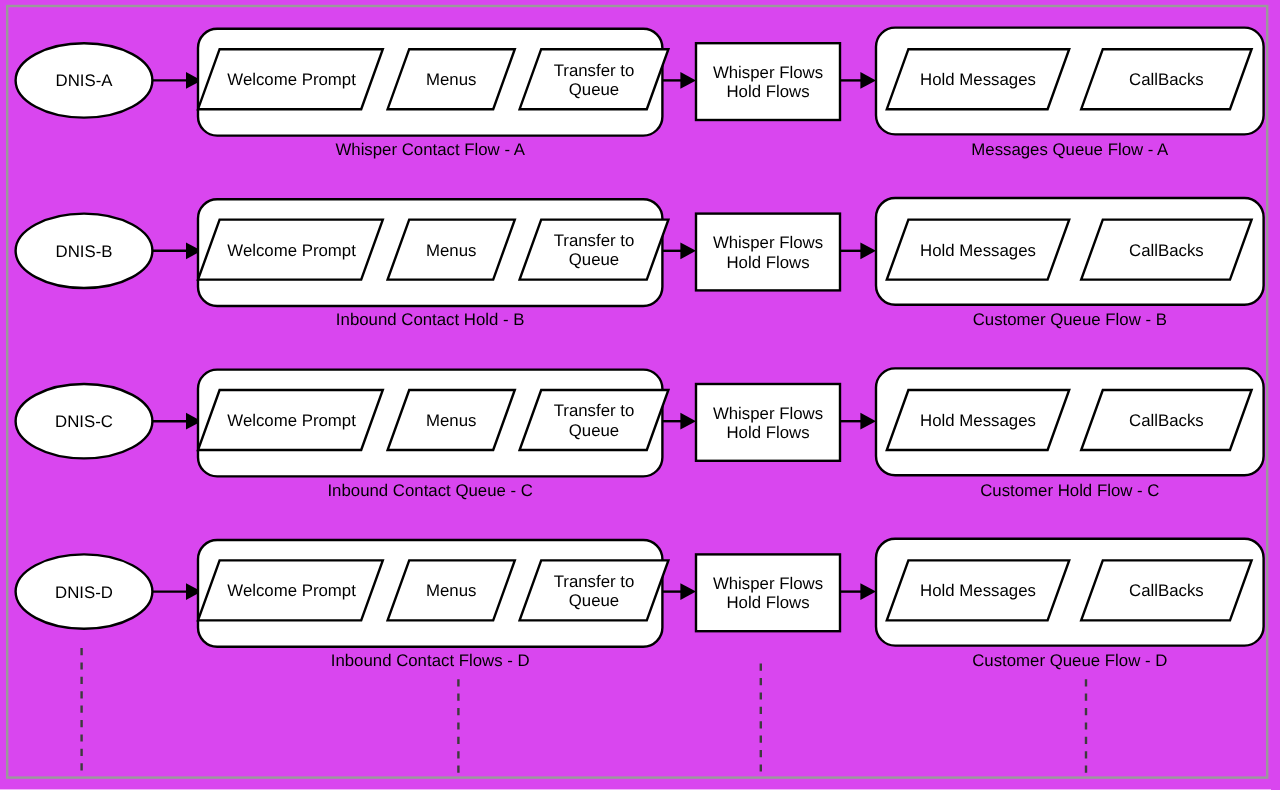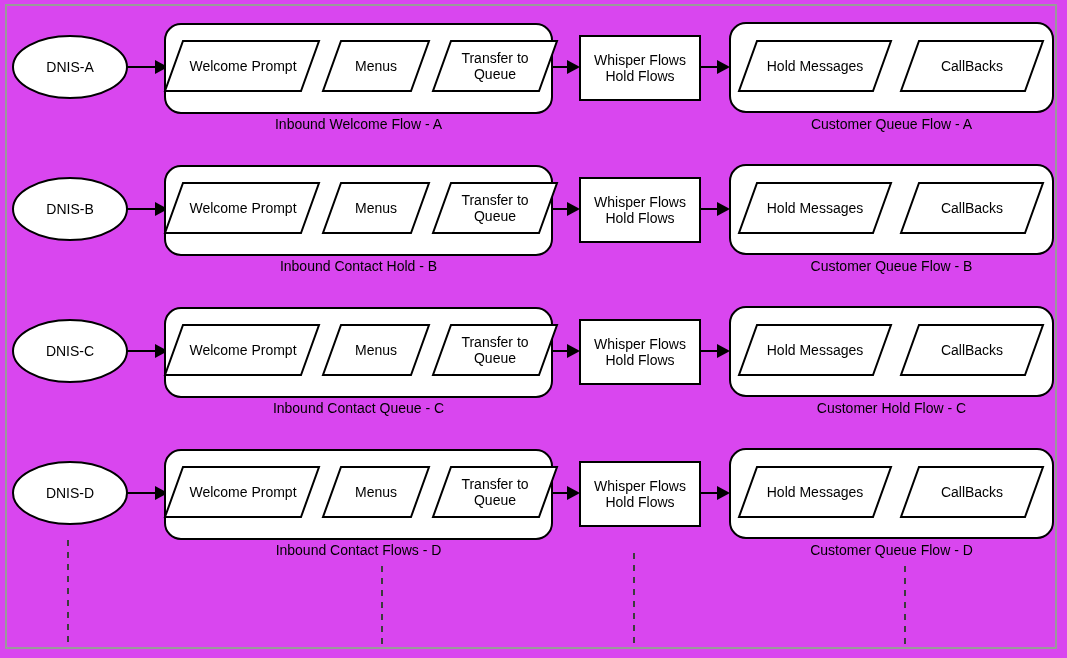--- a/index.html
+++ b/index.html
@@ -203,24 +203,24 @@
     <span class="lbl lbl-box" style="position:static;">Whisper Flows</span>
     <span class="lbl lbl-box" style="position:static;">Hold Flows</span>
   </div>
   <div class="center-wrap" style="left:748px; top:44px; width:134px; height:44px;">
     <span class="lbl lbl-node" style="position:static;">Hold Messages</span>
   </div>
   <div class="center-wrap" style="left:910px; top:44px; width:124px; height:44px;">
     <span class="lbl lbl-node" style="position:static;">CallBacks</span>
   </div>
   <div class="center-wrap" style="left:165px; top:114px; width:387px; height:20px;">
-    <span class="lbl lbl-caption" style="position:static;">Inbound Welcome Flow - A</span>
+    <span class="lbl lbl-caption" style="position:static;">Whisper Contact Flow - A</span>
   </div>
   <div class="center-wrap" style="left:730px; top:114px; width:323px; height:20px;">
-    <span class="lbl lbl-caption" style="position:static;">Customer Queue Flow - A</span>
+    <span class="lbl lbl-caption" style="position:static;">Messages Queue Flow - A</span>
   </div>
 
   <div class="center-wrap" style="left:13px; top:178px; width:114px; height:62px;">
     <span class="lbl lbl-dnis" style="position:static;">DNIS-B</span>
   </div>
   <div class="center-wrap" style="left:183px; top:186px; width:120px; height:44px;">
     <span class="lbl lbl-node" style="position:static;">Welcome Prompt</span>
   </div>
   <div class="center-wrap" style="left:330px; top:186px; width:92px; height:44px;">
     <span class="lbl lbl-node" style="position:static;">Menus</span>

